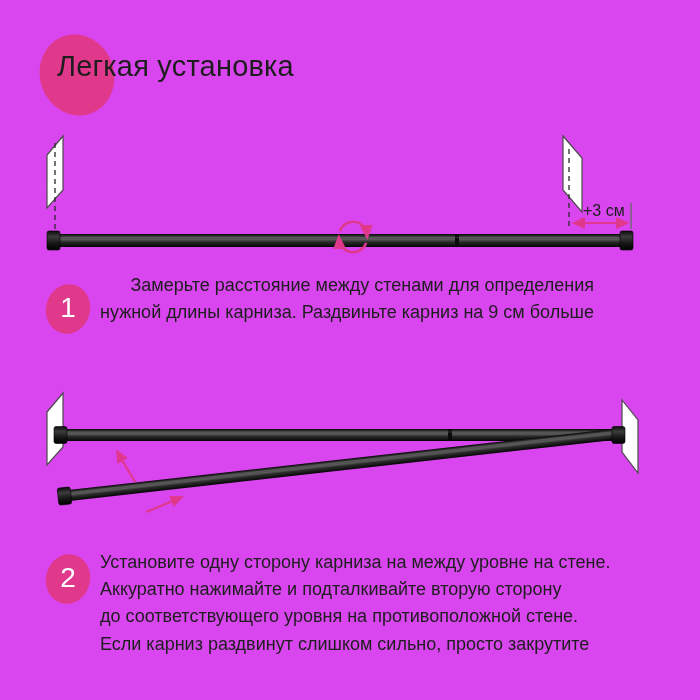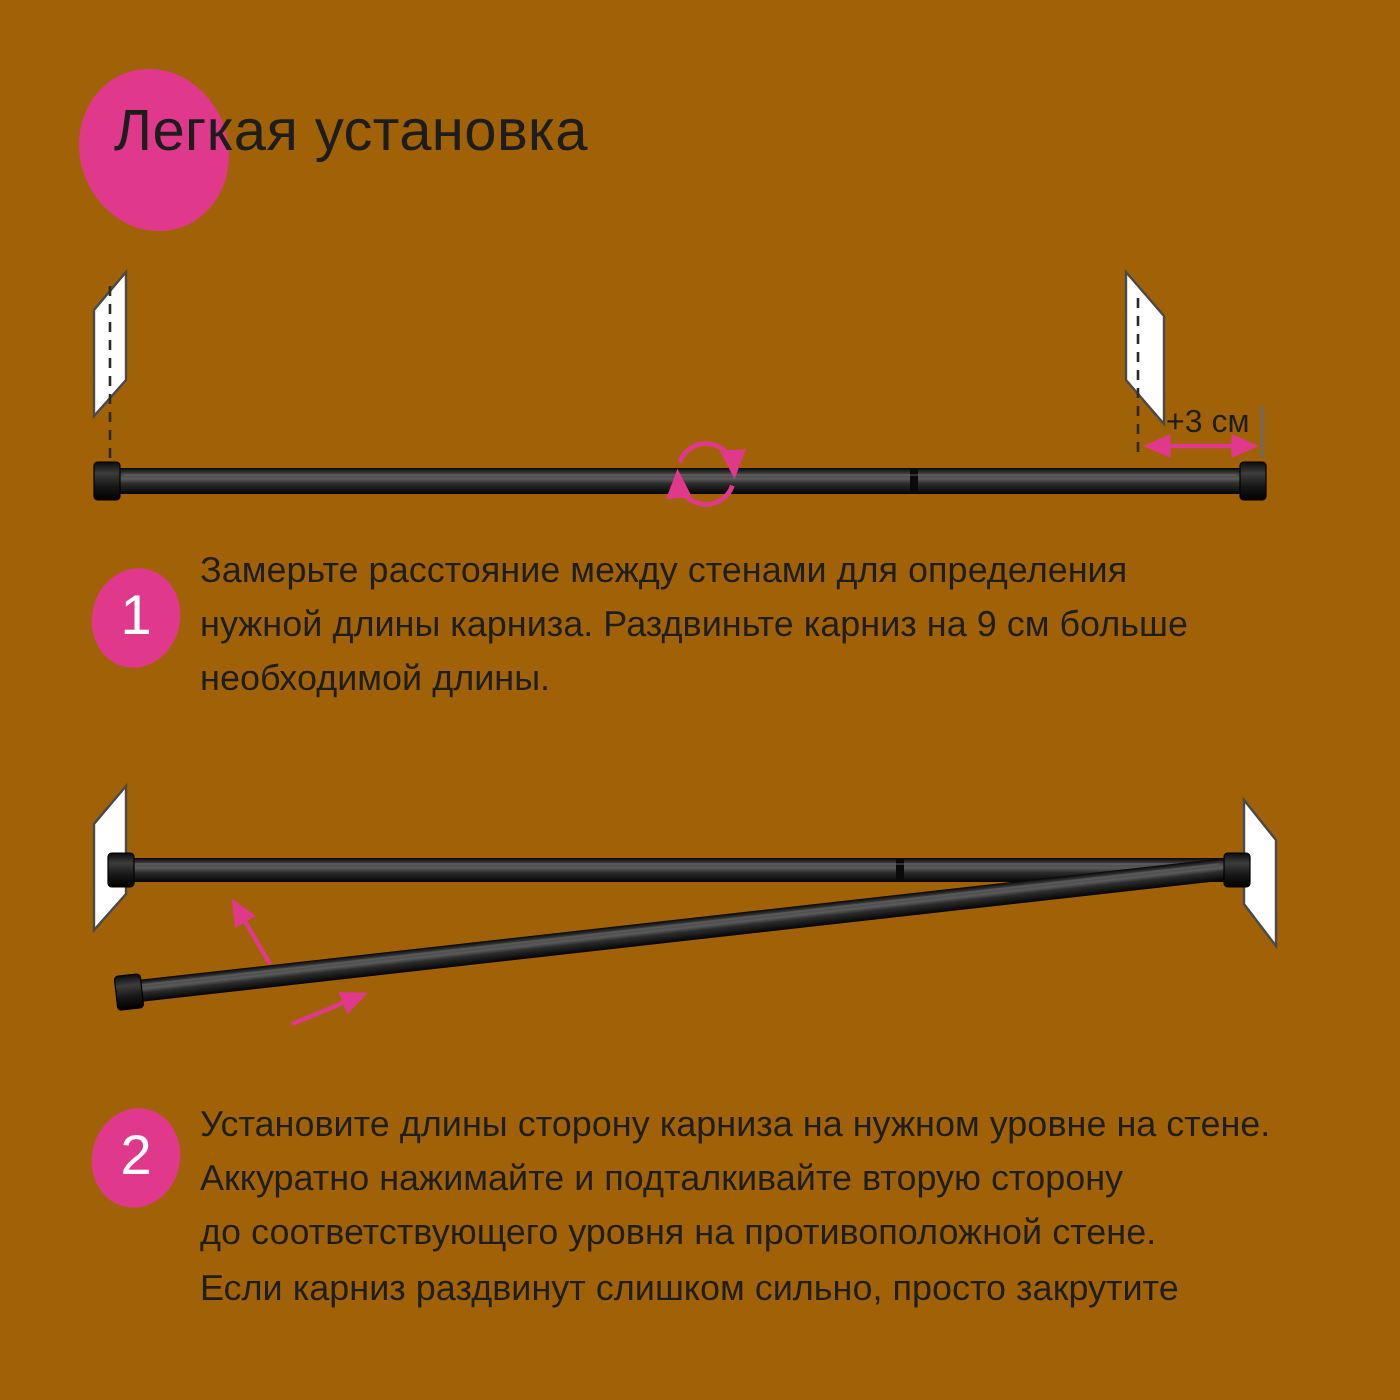--- a/index.html
+++ b/index.html
@@ -1,18 +1,18 @@
 <!DOCTYPE html>
 <html><head>
 <meta charset="utf-8">
 <style>
   * { margin:0; padding:0; box-sizing:border-box; }
   html,body { background:#ffffff; }
   .canvas {
-    position:relative; width:700px; height:700px; background:#a16207;
+    position:relative; width:700px; height:700px; background:#d946ef;
     font-family:"Liberation Sans", sans-serif; color:#1e1e1e; overflow:hidden;
   }
   
   .title-blob {
     position:absolute; left:40px; top:34px; width:74px; height:82px;
     background:#e0398c; border-radius:50%; transform:rotate(-20deg);
   }
   .page-title {
     position:absolute; left:57px; top:50px; font-size:29px; font-weight:500;
     color:#1d1d1d; letter-spacing:0.2px; white-space:nowrap;
@@ -28,21 +28,21 @@
   .badge-blob {
     position:absolute; inset:0; background:#e0398c; border-radius:50%;
     transform:rotate(14deg);
   }
   .badge-num {
     position:absolute; inset:0; display:flex; align-items:center; justify-content:center;
     color:#ffffff; font-size:28px; font-weight:500; padding-bottom:2px;
   }
   
   .step-text { position:absolute; left:100px; }
-  .step1-text { top:272px; }
+  .step1-text { top:272px;text-align:right; }
   .step2-text { top:549px; }
   .step2-note { top:631px; }
   .step-line {
     height:27px; line-height:27px; font-size:18px; white-space:nowrap; color:#1e1e1e;
   }
   .ann-label { font-family:"Liberation Sans", sans-serif; font-size:16px; fill:#1e1e1e; }
 </style>
 </head>
 <body>
 
@@ -95,21 +95,20 @@
     </g>
   </svg>
 
   <div class="badge badge-1">
     <div class="badge-blob"></div>
     <span class="badge-num">1</span>
   </div>
   <div class="step-text step1-text">
     <div class="step-line">Замерьте расстояние между стенами для определения</div>
     <div class="step-line">нужной длины карниза. Раздвиньте карниз на 9 см больше</div>
-    <div class="step-line">необходимой длины.</div>
   </div>
 
   <svg class="illo illo2" width="700" height="140" viewBox="0 0 700 140">
     <defs>
       <linearGradient id="rodGrad2" x1="0" y1="0" x2="0" y2="1">
         <stop offset="0" stop-color="#060606"></stop>
         <stop offset="0.25" stop-color="#4a4a4a"></stop>
         <stop offset="0.42" stop-color="#5a5a5a"></stop>
         <stop offset="0.6" stop-color="#2c2c2c"></stop>
         <stop offset="1" stop-color="#040404"></stop>
@@ -145,21 +144,21 @@
 
     <line x1="135" y1="97" x2="118" y2="68" stroke="#e0398c" stroke-width="2.2" marker-end="url(#ah2)"></line>
     <line x1="146" y1="127" x2="180" y2="113" stroke="#e0398c" stroke-width="2.2" marker-end="url(#ah2)"></line>
   </svg>
 
   <div class="badge badge-2">
     <div class="badge-blob"></div>
     <span class="badge-num">2</span>
   </div>
   <div class="step-text step2-text">
-    <div class="step-line">Установите длины сторону карниза на нужном уровне на стене.</div>
+    <div class="step-line">Установите одну сторону карниза на между уровне на стене.</div>
     <div class="step-line">Аккуратно нажимайте и подталкивайте вторую сторону</div>
     <div class="step-line">до соответствующего уровня на противоположной стене.</div>
   </div>
   <div class="step-text step2-note">
     <div class="step-line">Если карниз раздвинут слишком сильно, просто закрутите</div>
   </div>
 
 </div>
 
 </body></html>

